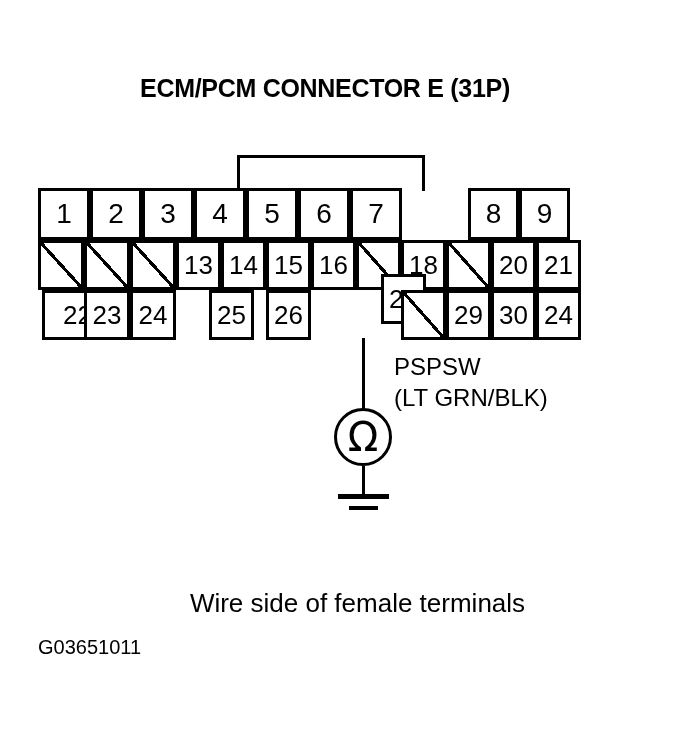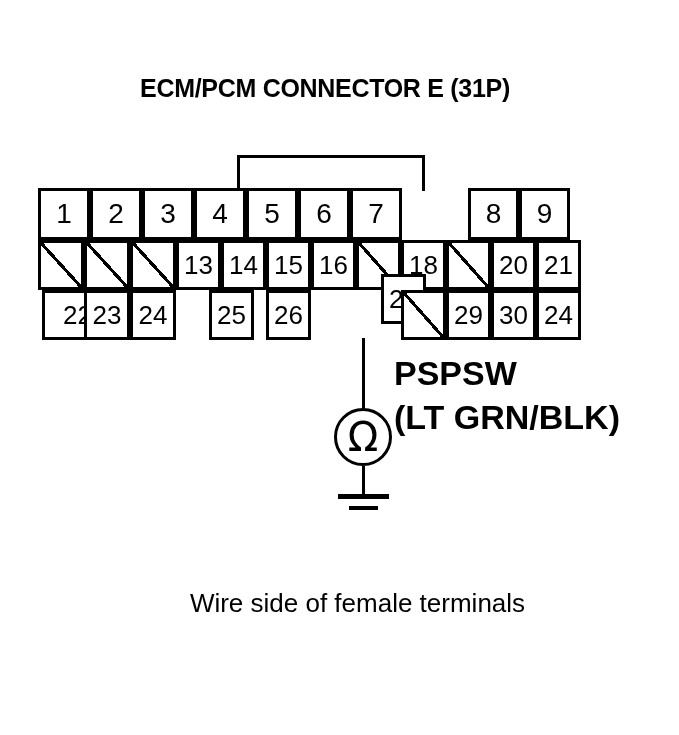--- a/index.html
+++ b/index.html
@@ -140,22 +140,22 @@
     height: 4px;
     background: #000;
   }
 
   
   #wire-label {
     position: absolute;
     left: 394px;
     top: 352px;
     width: 260px;
-    font-size: 34px;
-    font-weight: bold;
+    font-size: 24px;
+    font-weight: normal;
     line-height: 1.28;
     font-family: "Liberation Sans", sans-serif;
     white-space: nowrap;
   }
 
   
   #caption {
     position: absolute;
     left: 0;
     top: 588px;
@@ -231,14 +231,15 @@
   <div id="meter-stem"></div>
   <div id="gnd-bar-1"></div>
   <div id="gnd-bar-2"></div>
 
   <div id="wire-label">
     <div>PSPSW</div>
     <div>(LT GRN/BLK)</div>
   </div>
 
   <div id="caption">Wire side of female terminals</div>
+  <div id="figure-id">G03651011</div>
 
 </div>
 
 </body></html>

